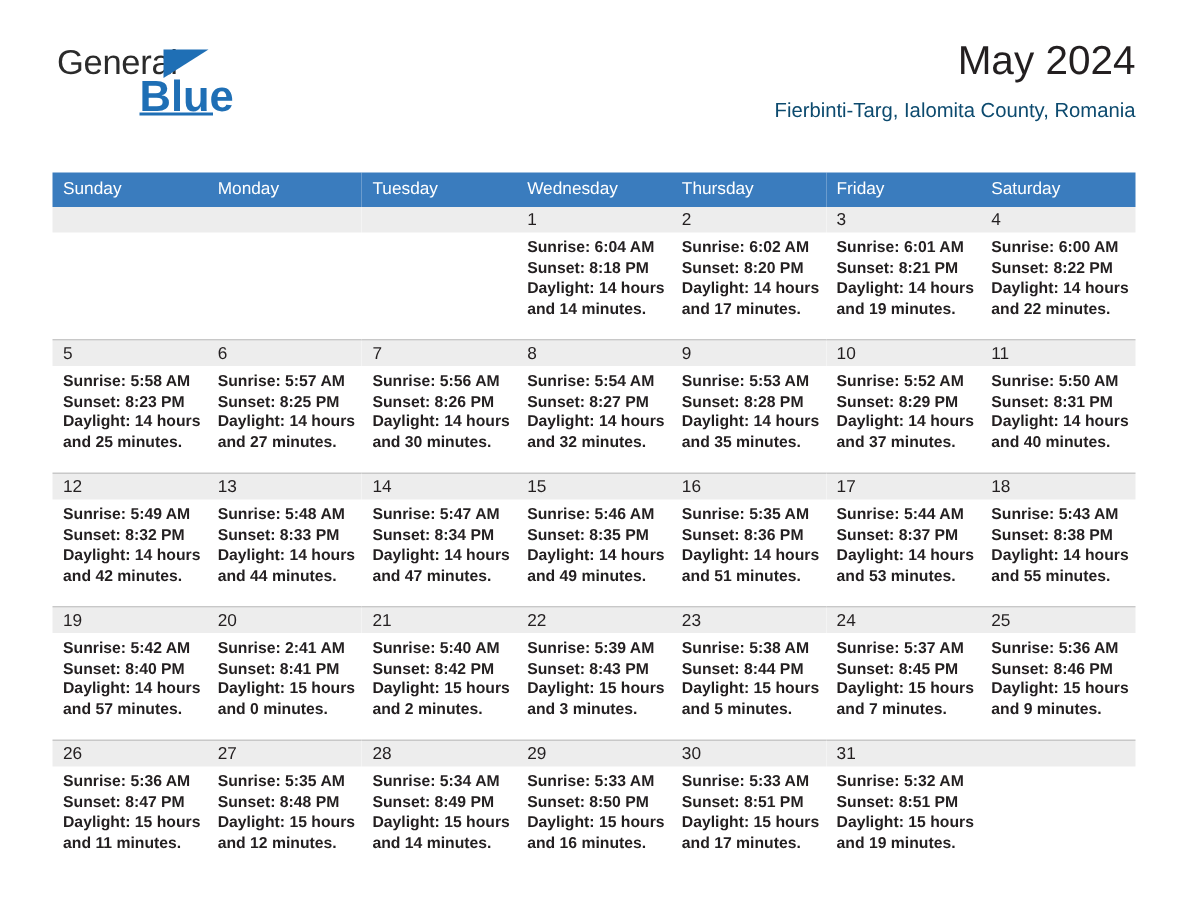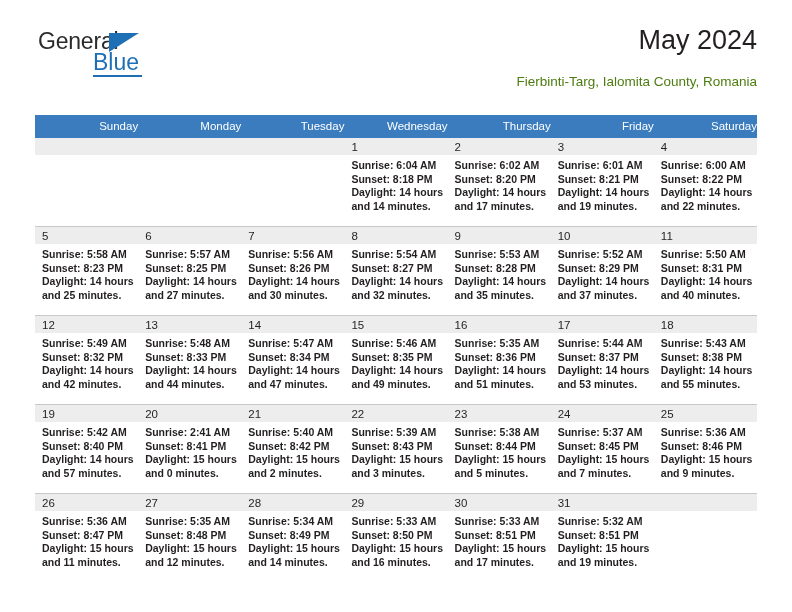--- a/index.html
+++ b/index.html
@@ -48,22 +48,23 @@
     top: 3px;
     width: 0;
     height: 0;
     border-left: 30px solid #1f6fb5;
     border-bottom: 19px solid transparent;
   }
   .logo-blue {
     position: absolute;
     left: 55px;
     top: 21px;
-    font-size: 23px;
+    font-size: 29px;
     color: #1f6fb5;
+    font-weight: bold;
   }
   .logo-underline {
     position: absolute;
     left: 55px;
     top: 45px;
     width: 49px;
     height: 2px;
     background: #1f6fb5;
   }
 
@@ -76,36 +77,36 @@
   .cal-title {
     font-size: 27px;
     color: #231f20;
     line-height: 1.05;
     font-weight: normal;
     margin: 0;
     text-align: right;
   }
   .cal-subtitle {
     font-size: 13.5px;
-    color: #4d7c0f;
-    margin-top: 20px;
+    color: #0c4a6e;
+    margin-top: 12px;
   }
 
   
   .calendar {
     width: 722px;
     border-collapse: collapse;
     table-layout: fixed;
   }
   .calendar th {
     background: #3a7cbe;
     color: #ffffff;
     font-weight: normal;
     font-size: 11.5px;
-    text-align: right;
+    text-align: left;
     padding: 5px 0 6px 7px;
     height: 11px;
     border: none;
   }
   .calendar td {
     vertical-align: top;
     padding: 0;
     border: none;
     height: 88px;
     background: #ffffff;

